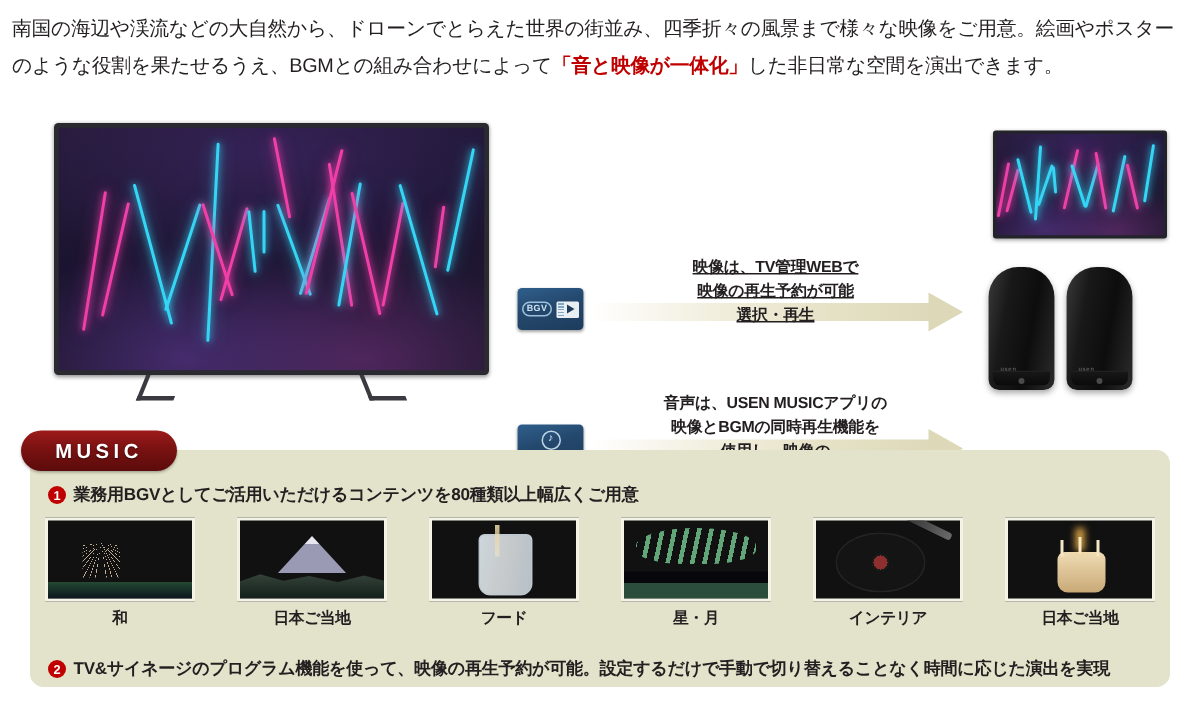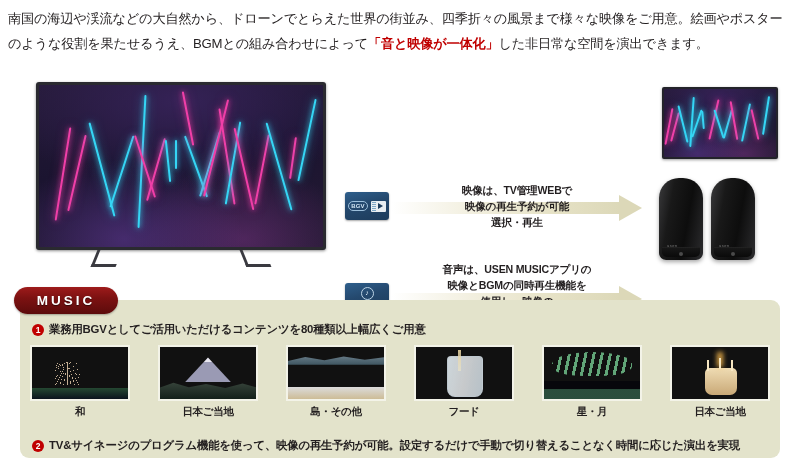--- a/index.html
+++ b/index.html
@@ -119,21 +119,21 @@
   }
   .arrowband.a1{left:392px;top:120px;width:250px;}
   .arrowband.a2{left:392px;top:211px;width:250px;}
 
   
   .arrowcap{
     position:absolute;text-align:center;
     font-size:10.6px;font-weight:bold;line-height:16px;
     color:#231f20;letter-spacing:-0.2px;
   }
-  .arrowcap.c1{left:398px;top:104px;width:238px;}
+  .arrowcap.c1{left:398px;top:92px;width:238px;text-decoration:underline;}
   .arrowcap.c2{left:392px;top:183px;width:250px;}
 
   
   #point-panel{
     position:absolute;left:20px;top:300px;width:760px;height:158px;
     background:#e3e3cb;border-radius:9px;box-sizing:border-box;
   }
   #point-badge{
     position:absolute;left:14px;top:287px;width:104px;height:27px;
     border-radius:14px;
@@ -345,30 +345,30 @@
 <div id="thumbs">
   <div class="thumb">
     <div class="pic art-wa"></div>
     <div class="cap">和</div>
   </div>
   <div class="thumb">
     <div class="pic art-fuji"></div>
     <div class="cap">日本ご当地</div>
   </div>
   <div class="thumb">
-    <div class="pic art-island"></div>
-    <div class="cap">島・その他</div>
-  </div>
-  <div class="thumb">
     <div class="pic art-food"></div>
     <div class="cap">フード</div>
   </div>
   <div class="thumb">
     <div class="pic art-aurora"></div>
     <div class="cap">星・月</div>
+  </div>
+  <div class="thumb">
+    <div class="pic art-interior"></div>
+    <div class="cap">インテリア</div>
   </div>
   <div class="thumb">
     <div class="pic art-event"></div>
     <div class="cap">日本ご当地</div>
   </div>
 </div>
 
 <div class="pt-line two">
   <span class="circnum">2</span>
   <span>TV&amp;サイネージのプログラム機能を使って、映像の再生予約が可能。設定するだけで手動で切り替えることなく時間に応じた演出を実現</span>

